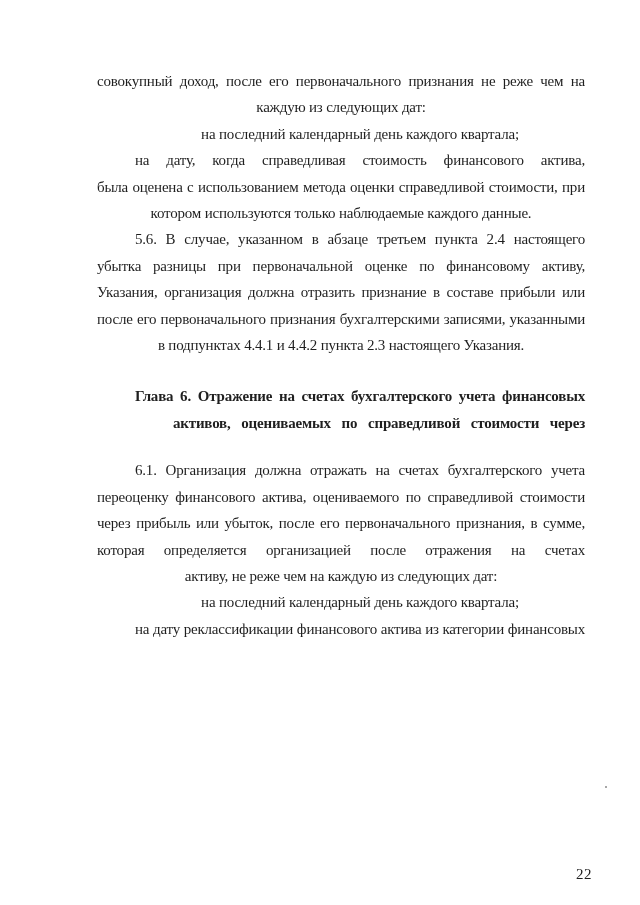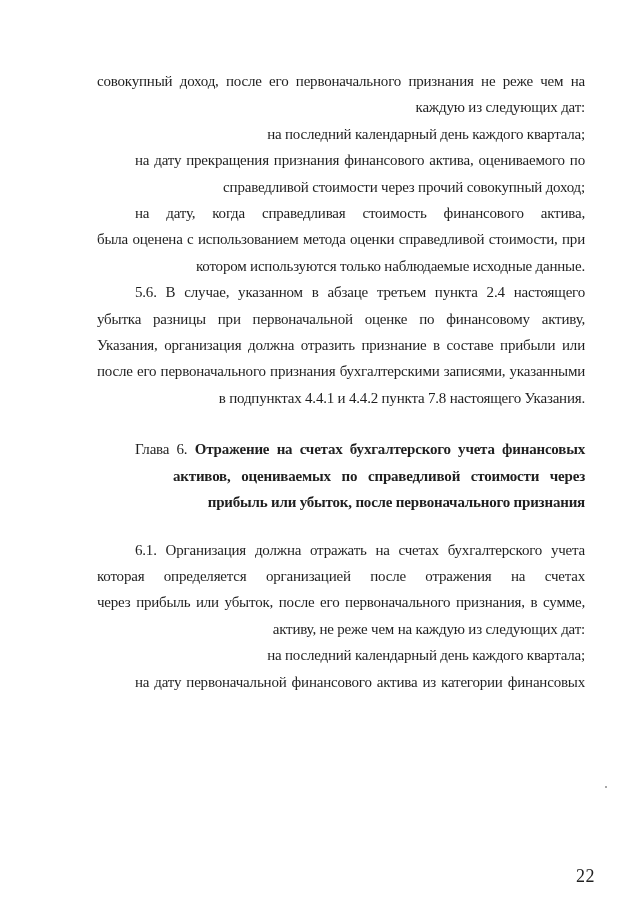--- a/index.html
+++ b/index.html
@@ -19,39 +19,39 @@
   .content {
     position: absolute;
     left: 97px;
     top: 68px;
     width: 488px;
     font-size: 15px;
     line-height: 26.4px;
     letter-spacing: -0.2px;
   }
   .para { margin: 0; }
-  .line { text-align: right; white-space: normal; }
+  .line { text-align: center; white-space: normal; }
   .line.j {
     text-align: justify;
     text-align-last: justify;
     -moz-text-align-last: justify;
   }
   .line.indent { text-indent: 38px; }
   .heading {
     margin: 25px 0 21px 0;
     font-weight: bold;
   }
   .head-line { padding-left: 76px; }
   .head-line.first { text-indent: -38px; }
-  .head-prefix { font-weight: normal; }
+  .head-prefix { font-weight: bold; }
   .page-number {
     position: absolute;
     top: 866px;
     left: 576px;
-    font-size: 18px;
+    font-size: 15px;
     letter-spacing: 0.5px;
   }
   .scan-speck {
     position: absolute;
     left: 605px;
     top: 786px;
     width: 2px;
     height: 2px;
     background: #8a8a8a;
     border-radius: 50%;
@@ -63,48 +63,44 @@
 <div class="page">
   <div class="content" id="content">
       <div class="para">
         <div class="line j">совокупный доход, после его первоначального признания не реже чем на</div>
         <div class="line">каждую из следующих дат:</div>
       </div>
       <div class="para">
         <div class="line indent">на последний календарный день каждого квартала;</div>
       </div>
       <div class="para">
-        <div class="line j indent">на дату прекращения признания финансового актива, оцениваемого по</div>
-        <div class="line">справедливой стоимости через прочий совокупный доход;</div>
-      </div>
-      <div class="para">
         <div class="line j indent">на дату, когда справедливая стоимость финансового актива,</div>
         <div class="line j">была оценена с использованием метода оценки справедливой стоимости, при</div>
-        <div class="line">котором используются только наблюдаемые исходные данные.</div>
+        <div class="line">котором используются только наблюдаемые каждого данные.</div>
       </div>
       <div class="para">
         <div class="line j indent">5.6. В случае, указанном в абзаце третьем пункта 2.4 настоящего</div>
         <div class="line j">убытка разницы при первоначальной оценке по финансовому активу,</div>
         <div class="line j">Указания, организация должна отразить признание в составе прибыли или</div>
         <div class="line j">после его первоначального признания бухгалтерскими записями, указанными</div>
-        <div class="line">в подпунктах 4.4.1 и 4.4.2 пункта 7.8 настоящего Указания.</div>
+        <div class="line">в подпунктах 4.4.1 и 4.4.2 пункта 2.3 настоящего Указания.</div>
       </div>
       <div class="heading">
         <div class="line j head-line first"><span class="head-prefix">Глава 6.</span> <span>Отражение на счетах бухгалтерского учета финансовых</span></div>
         <div class="line j head-line">активов, оцениваемых по справедливой стоимости через</div>
-        <div class="line head-line">прибыль или убыток, после первоначального признания</div>
       </div>
       <div class="para">
         <div class="line j indent">6.1. Организация должна отражать на счетах бухгалтерского учета</div>
+        <div class="line j">переоценку финансового актива, оцениваемого по справедливой стоимости</div>
+        <div class="line j">через прибыль или убыток, после его первоначального признания, в сумме,</div>
         <div class="line j">которая определяется организацией после отражения на счетах</div>
-        <div class="line j">через прибыль или убыток, после его первоначального признания, в сумме,</div>
         <div class="line">активу, не реже чем на каждую из следующих дат:</div>
       </div>
       <div class="para">
         <div class="line indent">на последний календарный день каждого квартала;</div>
       </div>
       <div class="para">
-        <div class="line j indent">на дату первоначальной финансового актива из категории финансовых</div>
+        <div class="line j indent">на дату реклассификации финансового актива из категории финансовых</div>
       </div>
     </div>
   <div class="scan-speck"></div>
   <div class="page-number">22</div>
 </div>
 
 </body></html>

